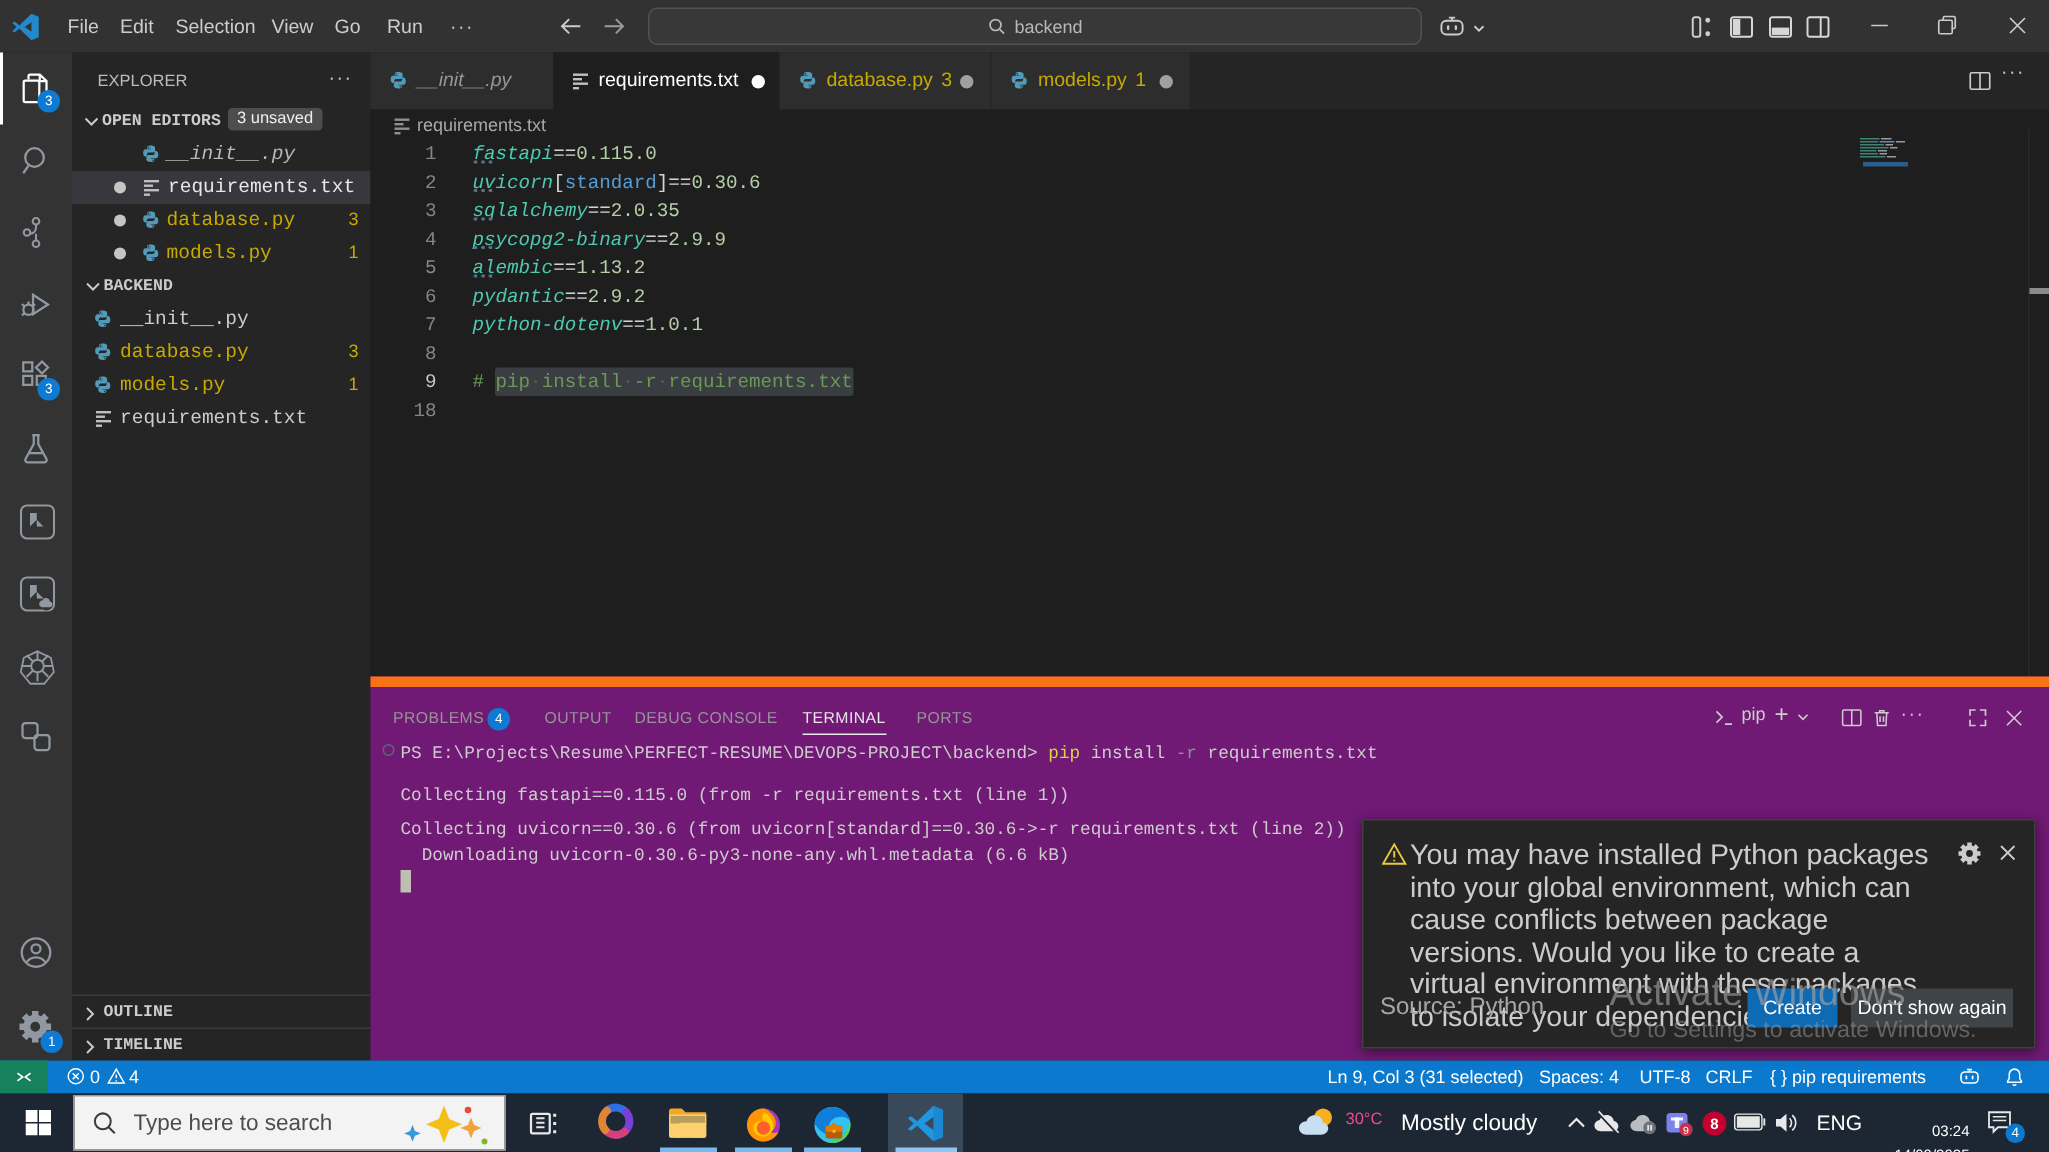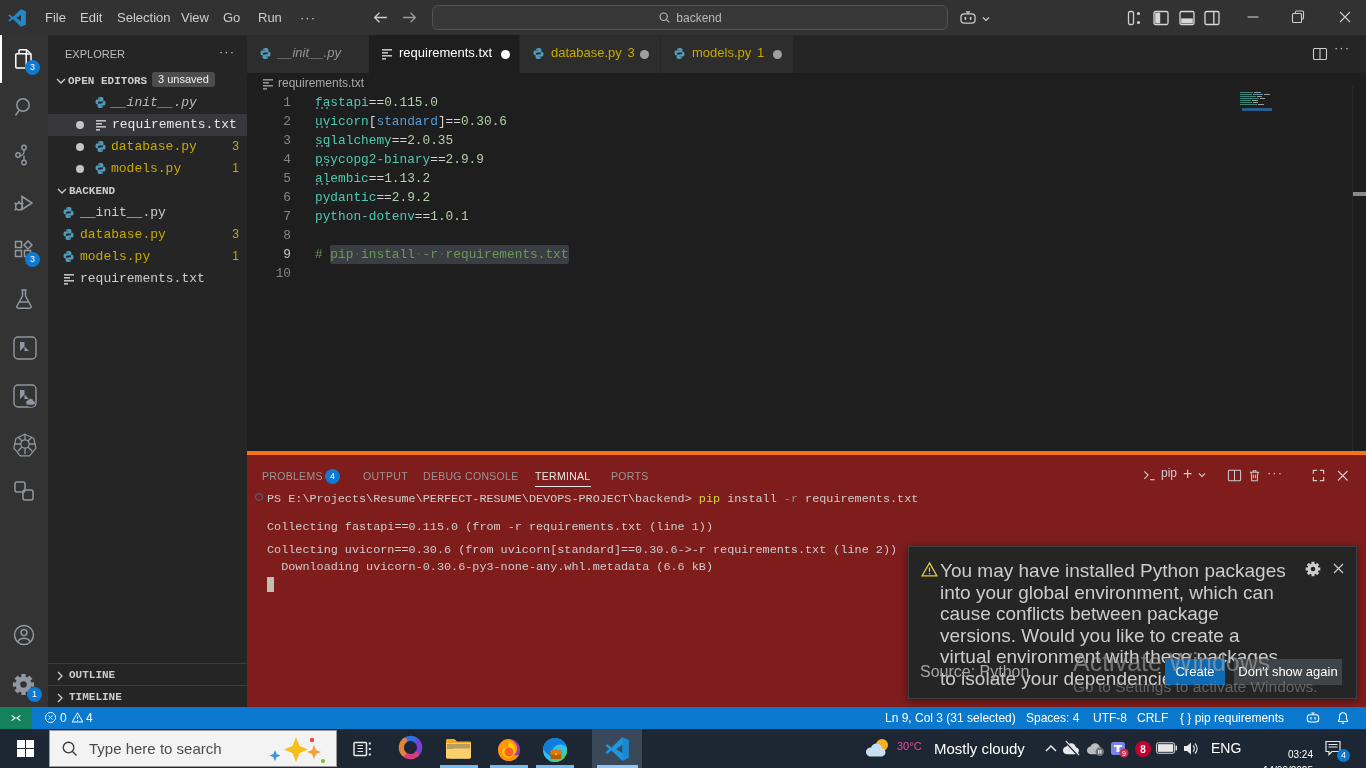--- a/index.html
+++ b/index.html
@@ -23,28 +23,28 @@
   .warnnum { position:absolute; right:8px; top:3px; color:#c7a900; font-size:12px; }
   .sec-hdr { font-weight:bold; font-size:11px; color:#cccccc; }
   .chev { position:absolute; width:16px; height:16px; top:3px; }
   
   #tabstrip { position:absolute; left:247px; top:35px; width:1119px; height:38px; background:#252526; }
   .tab { position:absolute; top:0; height:38px; font-size:13px; }
   #breadcrumb { position:absolute; left:247px; top:73px; width:1119px; height:22px; background:#1e1e1e; color:#a9a9a9; font-size:12px; }
   #editor { position:absolute; left:247px; top:93px; width:1119px; height:358px; background:#1e1e1e; }
   .ln { position:absolute; width:44px; text-align:right; color:#858585; font-family:"Liberation Mono",monospace; font-size:12.8px; line-height:19px; }
   .code-line { position:absolute; left:68px; font-family:"Liberation Mono",monospace; font-size:12.8px; line-height:19px; white-space:pre; letter-spacing:0px; }
-  .t { color:#4ec9b0; } .w { color:#d4d4d4; } .b { color:#569cd6; } .n { color:#b5cea8; } .c { color:#6a9955; }
+  .t { color:#4ec9b0;font-style:italic; } .w { color:#d4d4d4; } .b { color:#569cd6; } .n { color:#b5cea8; } .c { color:#6a9955; }
   .hint { position:relative; }
   .hint::after { content:""; position:absolute; left:0; bottom:1px; width:14px; height:2px;
     background-image:radial-gradient(circle at 2px 1px, #5b7487 1.1px, transparent 1.3px); background-size:5px 2px; background-repeat:repeat-x; }
   .sel { background:#3a3d41; border-radius:2px; padding:2px 1px 2px 0; }
   .ws { color:#5a5a5a; }
   
-  #panel { position:absolute; left:247px; top:451px; width:1119px; height:256px; background:#7f1d1d; border-top:4px solid #f97316; }
+  #panel { position:absolute; left:247px; top:451px; width:1119px; height:256px; background:#701a75; border-top:7px solid #f97316; }
   .ptab { position:absolute; top:10px; height:22px; line-height:22px; font-size:10.5px; color:#969696; letter-spacing:0.3px; }
   .term-line { position:absolute; left:20px; color:#cccccc; font-size:11.8px; line-height:17px; white-space:pre; font-family:"Liberation Mono",monospace; }
   
   #statusbar { position:absolute; left:0; top:707px; width:1366px; height:22px; background:#0a79ce; color:#ffffff; font-size:12px; }
   .st-item { position:absolute; top:0; height:22px; line-height:22px; white-space:nowrap; }
   
   #taskbar { position:absolute; left:0; top:729px; width:1366px; height:39px; background:#1d2733; }
   
   #toast { position:absolute; left:908px; top:546px; width:449px; height:153px; background:#252526; border:1px solid #3f3f3f; box-shadow:0 2px 8px rgba(0,0,0,0.5); }
   
@@ -356,21 +356,21 @@
   <div id="editor">
     <div class="ln" style="top:0">1</div>
     <div class="ln" style="top:19px">2</div>
     <div class="ln" style="top:38px">3</div>
     <div class="ln" style="top:57px">4</div>
     <div class="ln" style="top:76px">5</div>
     <div class="ln" style="top:95px">6</div>
     <div class="ln" style="top:114px">7</div>
     <div class="ln" style="top:133px">8</div>
     <div class="ln" style="top:152px;color:#c6c6c6">9</div>
-    <div class="ln" style="top:171px">10</div>
+    <div class="ln" style="top:171px">18</div>
     <div class="code-line" style="top:0"><span class="t hint">fastapi</span><span class="w">==</span><span class="n">0.115.0</span></div>
     <div class="code-line" style="top:19px"><span class="t hint">uvicorn</span><span class="w">[</span><span class="b">standard</span><span class="w">]==</span><span class="n">0.30.6</span></div>
     <div class="code-line" style="top:38px"><span class="t hint">sqlalchemy</span><span class="w">==</span><span class="n">2.0.35</span></div>
     <div class="code-line" style="top:57px"><span class="t hint">psycopg2-binary</span><span class="w">==</span><span class="n">2.9.9</span></div>
     <div class="code-line" style="top:76px"><span class="t hint">alembic</span><span class="w">==</span><span class="n">1.13.2</span></div>
     <div class="code-line" style="top:95px"><span class="t">pydantic</span><span class="w">==</span><span class="n">2.9.2</span></div>
     <div class="code-line" style="top:114px"><span class="t">python-dotenv</span><span class="w">==</span><span class="n">1.0.1</span></div>
     <div class="code-line" style="top:152px"><span class="c"># </span><span class="c sel">pip<span class="ws">·</span>install<span class="ws">·</span>-r<span class="ws">·</span>requirements.txt</span></div>
     <div id="minimap" class="abs" style="left:993px;top:-1px;width:120px;height:160px">
       <div class="abs" style="left:0;top:0;width:13px;height:1px;background:#3d8376"></div>

